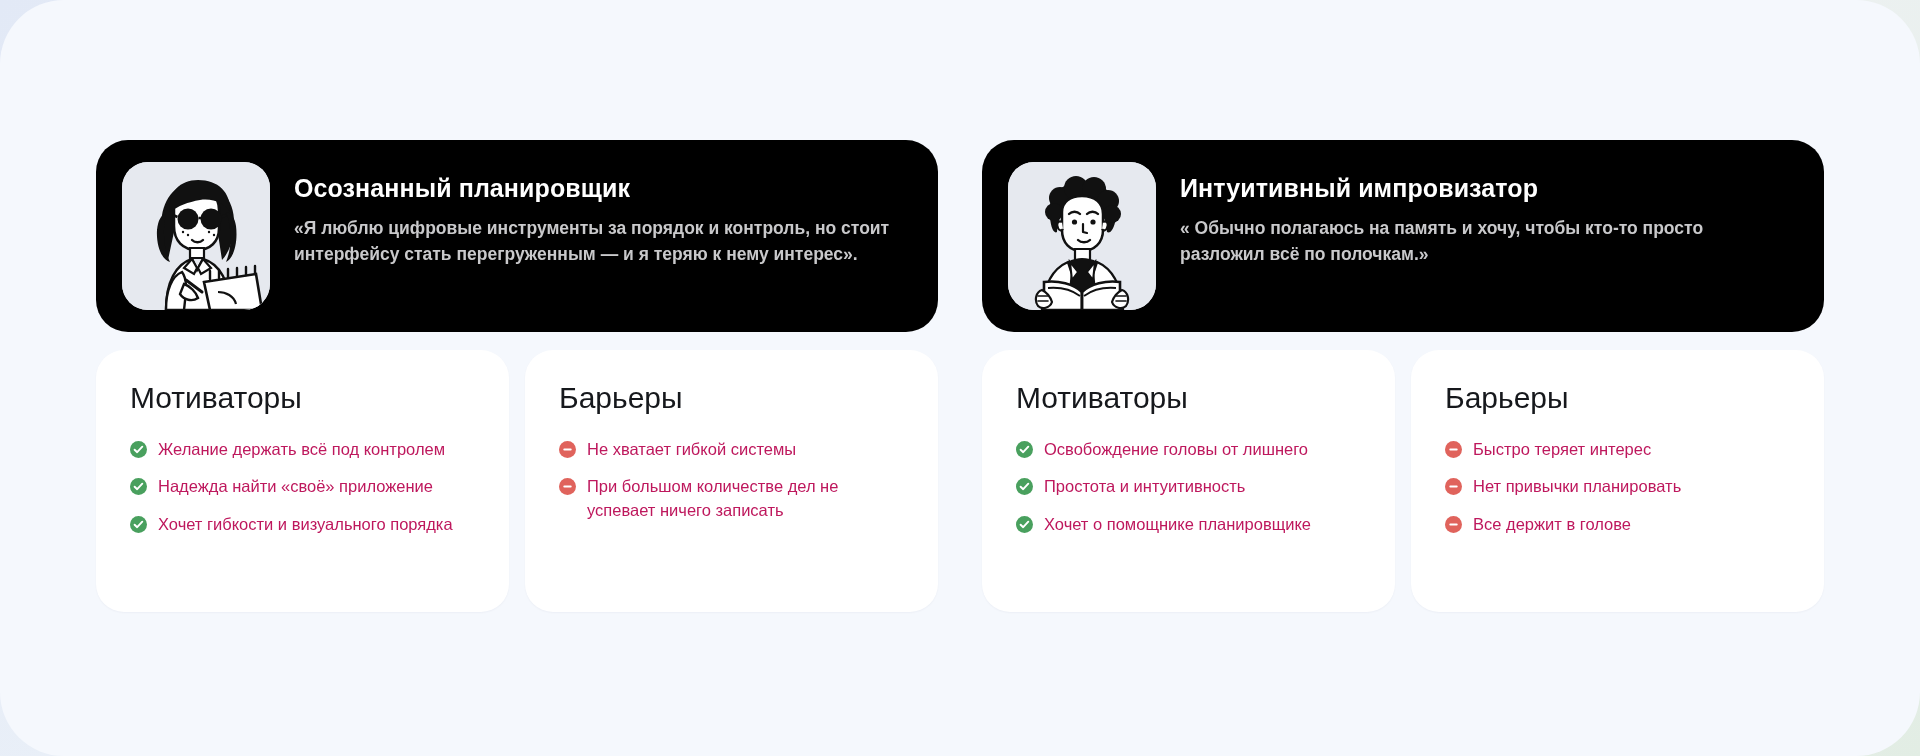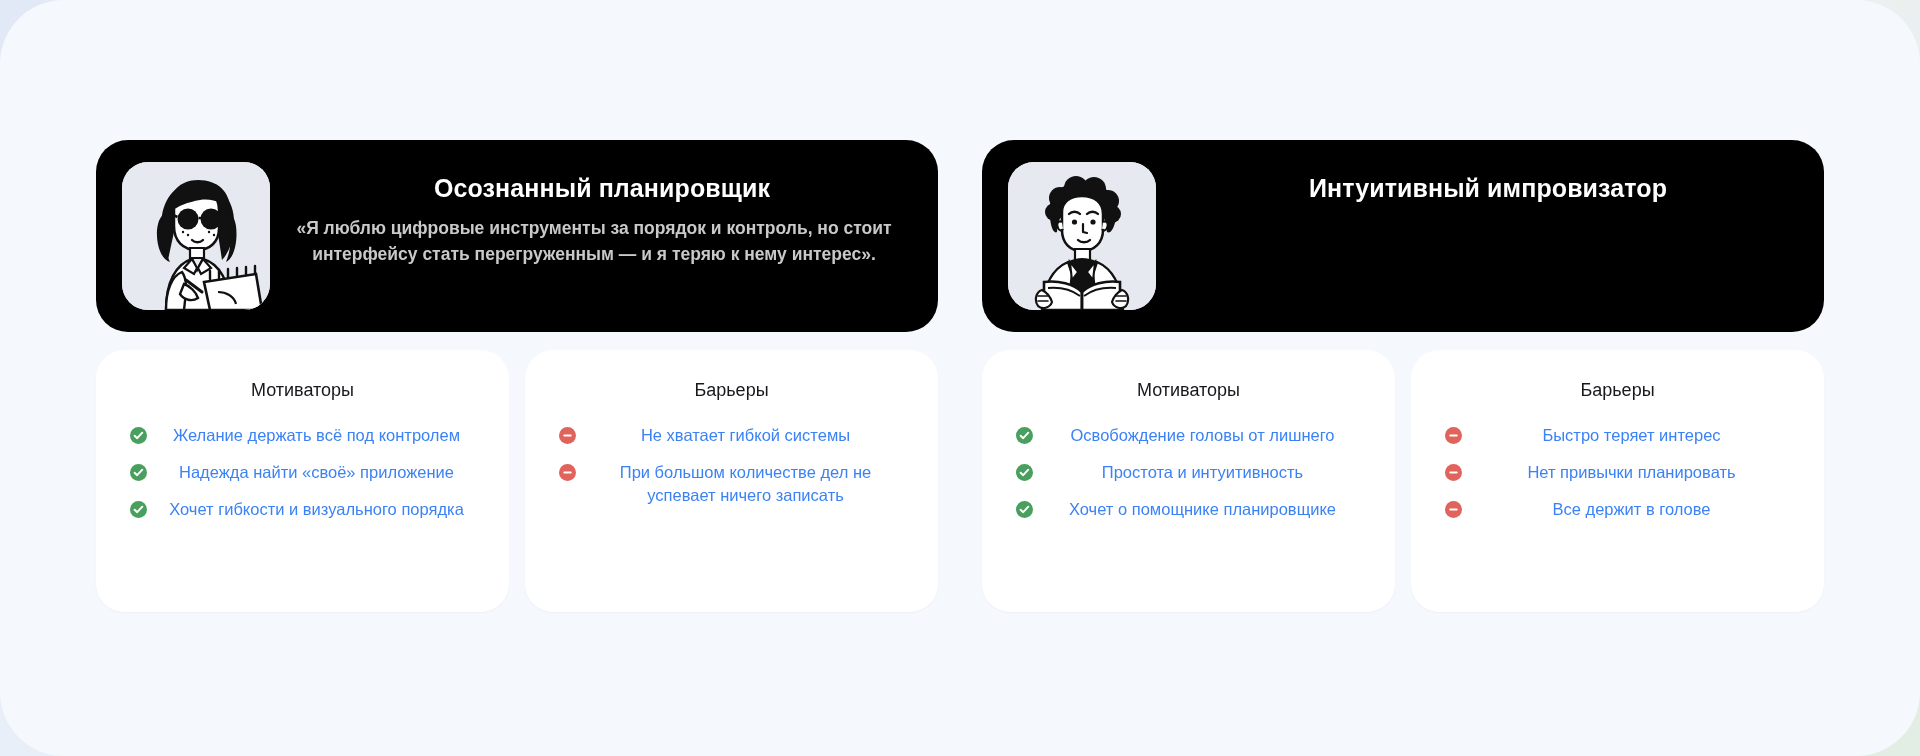--- a/index.html
+++ b/index.html
@@ -23,21 +23,20 @@
 
   #canvas {
     position: absolute;
     left: 0;
     top: 0;
     width: 1920px;
     height: 756px;
     background: #F5F8FD;
     border-radius: 64px;
     overflow: hidden;
-    text-align: center;
   }
 
   .persona-grid {
     position: absolute;
     left: 96px;
     top: 140px;
     width: 1728px;
     display: flex;
     gap: 44px;
   }
@@ -106,41 +105,41 @@
     flex: 1 1 0;
     background: #FFFFFF;
     border-radius: 28px;
     box-sizing: border-box;
     padding: 30px 34px 34px 34px;
     min-height: 262px;
     box-shadow: 0 1px 2px rgba(23, 35, 64, 0.04);
   }
 
   .panel-title {
-    font-size: 18px;
+    font-size: 30px;
     color: #16181C;
     margin: 0 0 22px 0;
     font-weight: normal;
     line-height: 1.2;
   }
 
   .panel-list {
     list-style: none;
     margin: 0;
     padding: 0;
   }
 
   .panel-list li {
     display: flex;
     align-items: flex-start;
     gap: 11px;
     margin-bottom: 14px;
     font-size: 16.5px;
     line-height: 1.42;
-    color: #3b82f6;
+    color: #be185d;
   }
   .panel-list li:last-child { margin-bottom: 0; }
 
   .bullet-icon {
     flex: 0 0 auto;
     width: 17px;
     height: 17px;
     margin-top: 3px;
     border-radius: 50%;
     position: relative;
@@ -332,20 +331,21 @@
                   <path d="M30 134 L40 134"></path>
                   <path d="M30 139 L40 139"></path>
                   <path d="M108 134 L118 134"></path>
                   <path d="M108 139 L118 139"></path>
                 </g>
               </g>
             </svg>
           </div>
           <div class="persona-meta">
             <h2 class="persona-title">Интуитивный импровизатор</h2>
+            <p class="persona-quote">« Обычно полагаюсь на память и хочу, чтобы кто-то просто разложил всё по полочкам.»</p>
           </div>
         </div>
 
         <div class="panel-row">
 
           <div class="panel">
             <h3 class="panel-title">Мотиваторы</h3>
             <ul class="panel-list">
               <li>
                 <span class="bullet-icon">

